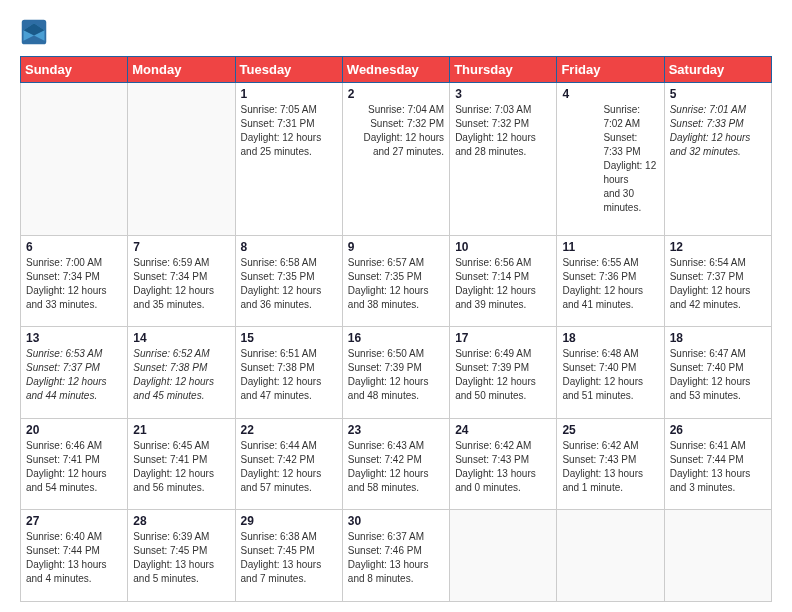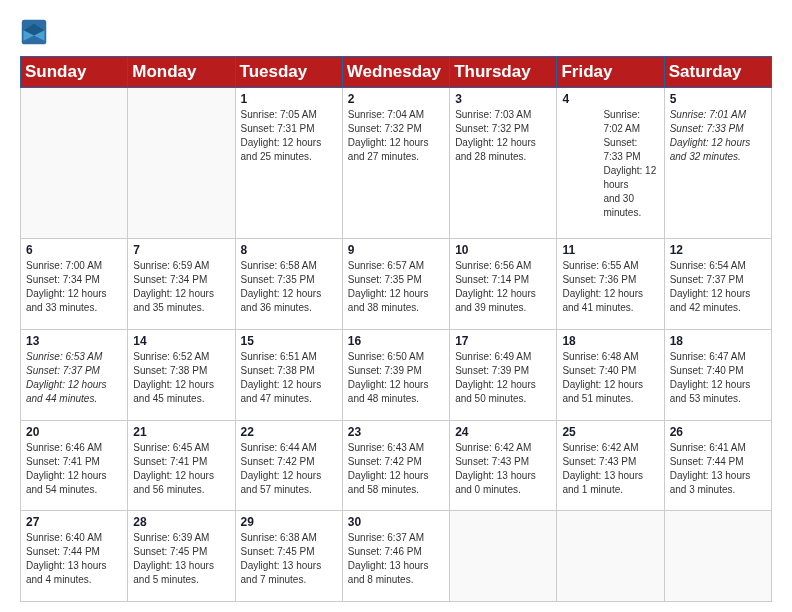--- a/index.html
+++ b/index.html
@@ -55,23 +55,23 @@
       color: #333;
     }
     .calendar {
       flex: 1;
       border: 1px solid #ccc;
       border-collapse: collapse;
       width: 100%;
       table-layout: fixed;
     }
     .calendar th {
-      background: #b91c1c;
+      background: #ef4444;
       color: #fff;
-      font-size: 17px;
+      font-size: 13px;
       font-weight: bold;
       padding: 5px 4px;
       text-align: left;
       border: 1px solid #2060a0;
       margin-top: 12px;
     }
     .calendar td {
       border: 1px solid #ccc;
       vertical-align: top;
       padding: 4px 5px;
@@ -135,21 +135,21 @@
           <td class="empty"></td>
           <td>
             <div class="day-num">1</div>
             <div class="day-info" style="white-space: pre-line;">Sunrise: 7:05 AM
 Sunset: 7:31 PM
 Daylight: 12 hours
 and 25 minutes.</div>
           </td>
           <td>
             <div class="day-num">2</div>
-            <div class="day-info" style="white-space: pre-line;">Sunrise: 7:04 AM
+            <div class="day-info" style="white-space: pre-line; text-align: right;">Sunrise: 7:04 AM
 Sunset: 7:32 PM
 Daylight: 12 hours
 and 27 minutes.</div>
           </td>
           <td>
             <div class="day-num">3</div>
             <div class="day-info" style="white-space: pre-line;">Sunrise: 7:03 AM
 Sunset: 7:32 PM
 Daylight: 12 hours
 and 28 minutes.</div>
@@ -223,21 +223,21 @@
         <tr>
           <td>
             <div class="day-num">13</div>
             <div class="day-info" style="white-space: pre-line; font-style: italic;">Sunrise: 6:53 AM
 Sunset: 7:37 PM
 Daylight: 12 hours
 and 44 minutes.</div>
           </td>
           <td>
             <div class="day-num">14</div>
-            <div class="day-info" style="white-space: pre-line;">Sunrise: 6:52 AM
+            <div class="day-info" style="white-space: pre-line; font-style: italic;">Sunrise: 6:52 AM
 Sunset: 7:38 PM
 Daylight: 12 hours
 and 45 minutes.</div>
           </td>
           <td>
             <div class="day-num">15</div>
             <div class="day-info" style="white-space: pre-line;">Sunrise: 6:51 AM
 Sunset: 7:38 PM
 Daylight: 12 hours
 and 47 minutes.</div>

